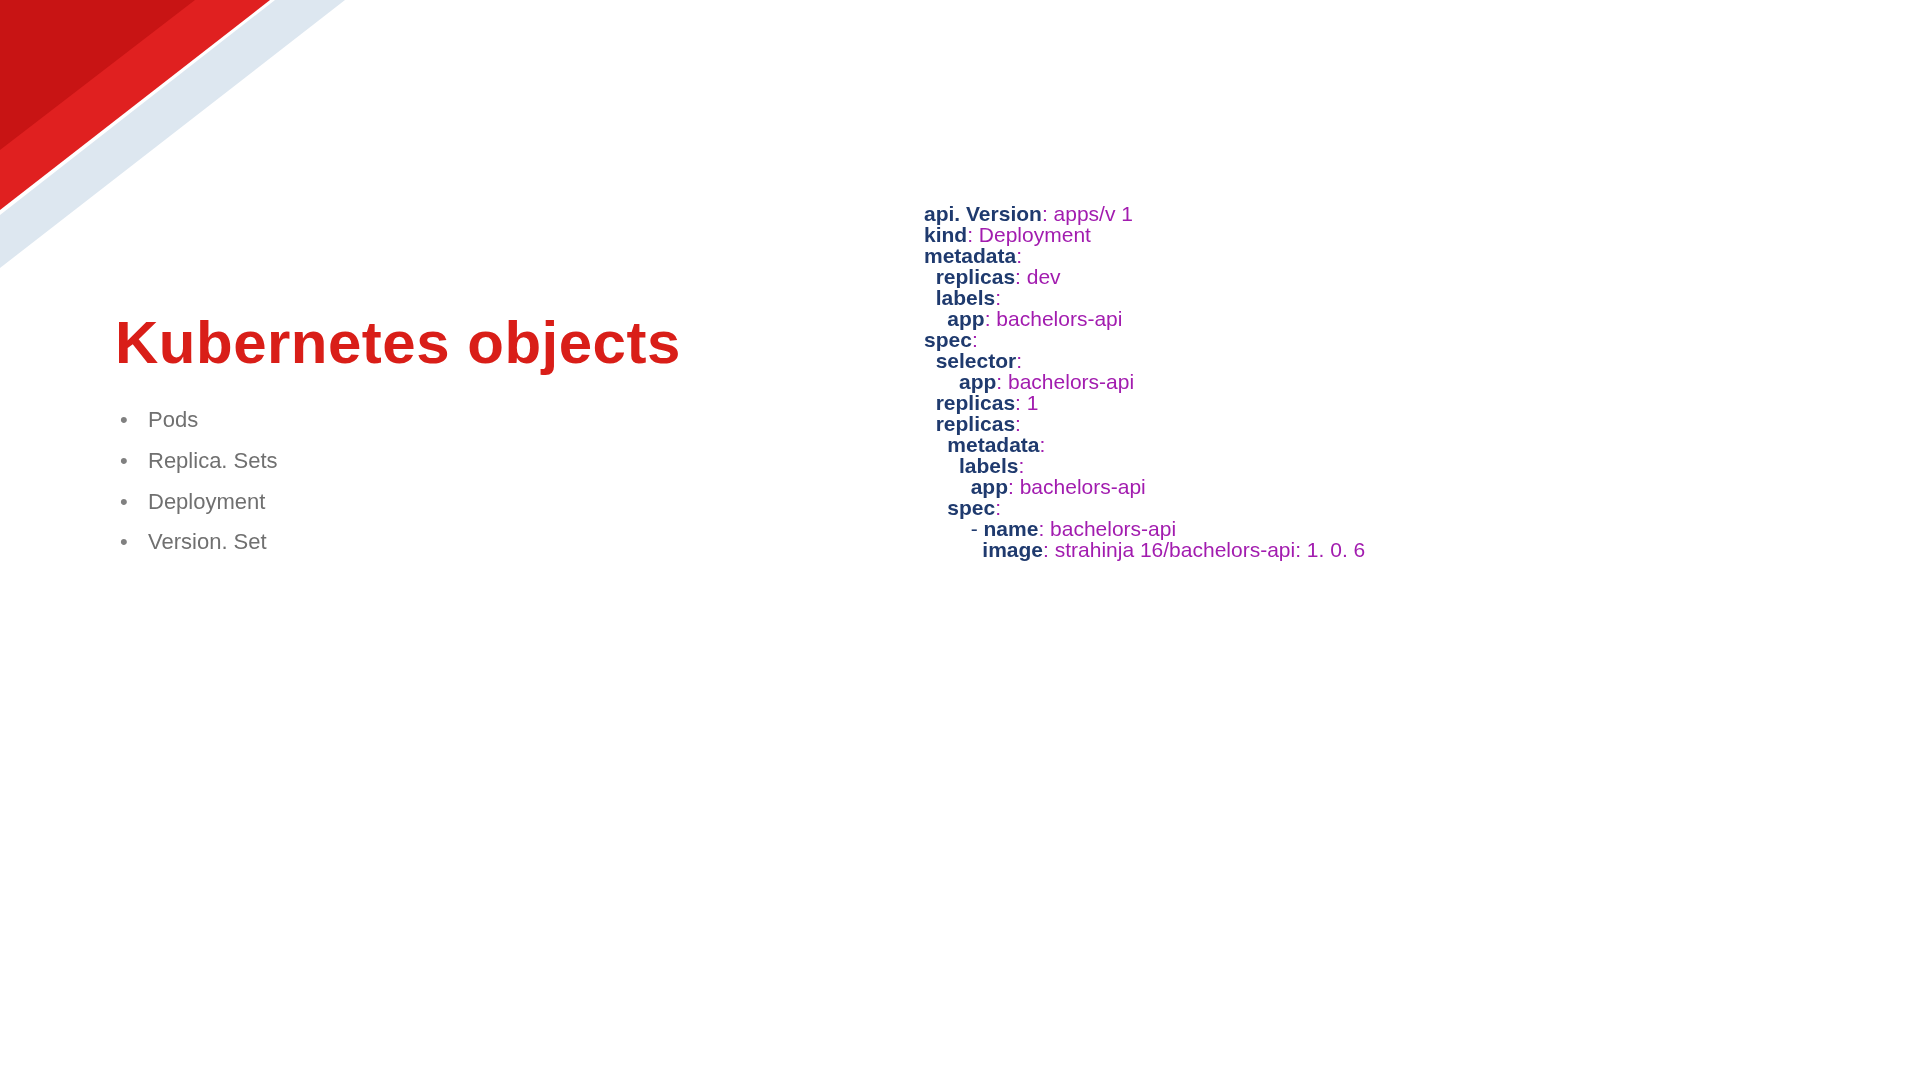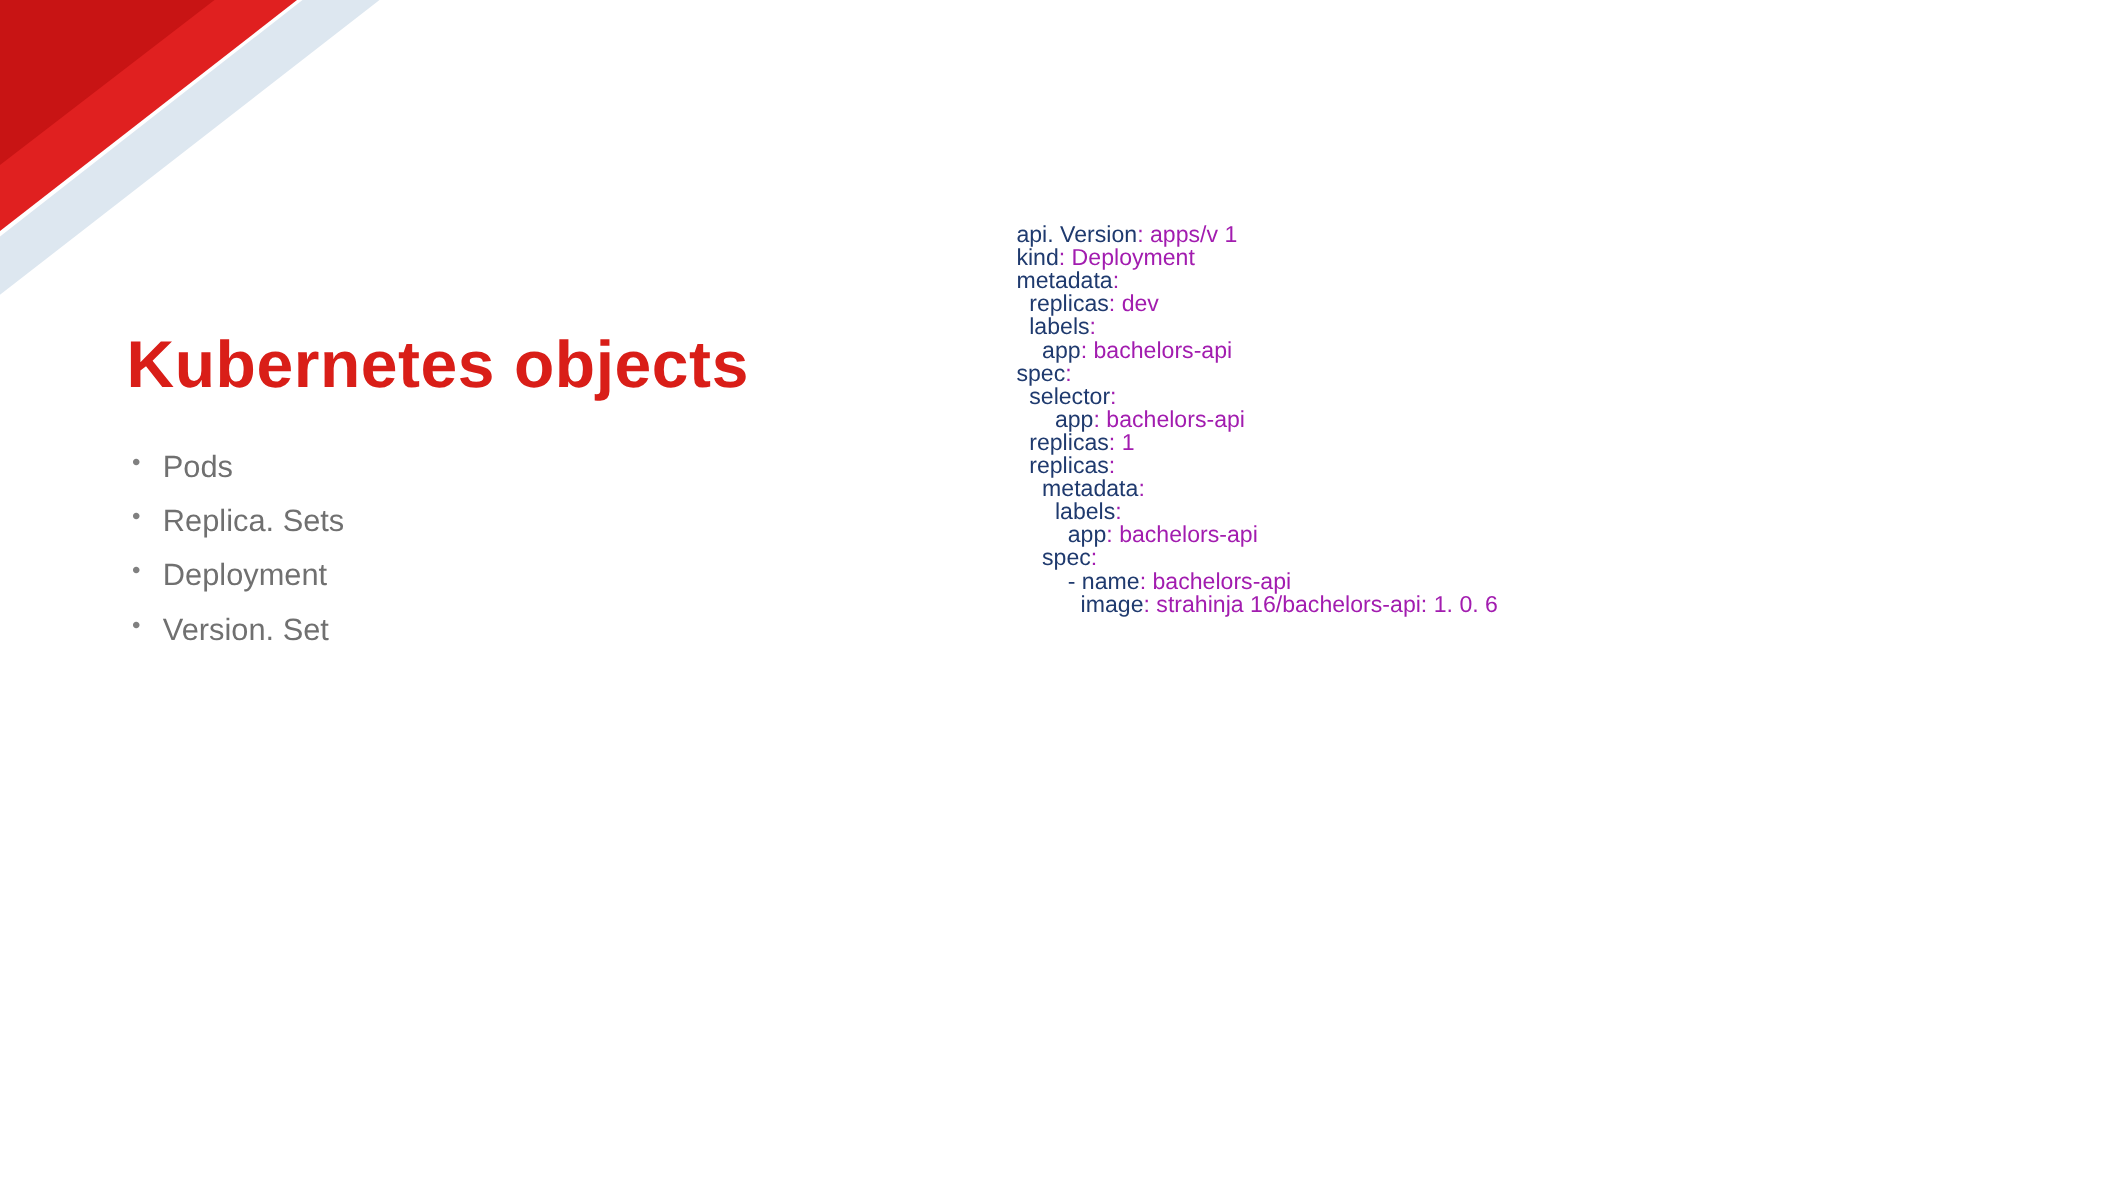--- a/index.html
+++ b/index.html
@@ -15,35 +15,35 @@
       position: absolute;
       top: 0;
       left: 0;
       width: 400px;
       height: 400px;
       pointer-events: none;
     }
     .slide-title {
       position: absolute;
       left: 115px;
-      top: 297px;
+      top: 308px;
       font-size: 60px;
       font-weight: bold;
       color: #d91e18;
       letter-spacing: 0.5px;
       text-align: right;
     }
     .bullet-list {
       position: absolute;
       left: 120px;
       top: 405px;
       list-style: none;
     }
     .bullet-list li {
-      font-size: 28px;
+      font-size: 22px;
       color: #707070;
       line-height: 1.4;
       margin-bottom: 10px;
       padding-left: 28px;
       position: relative;
     }
     .bullet-list li::before {
       content: "•";
       position: absolute;
       left: 0;
@@ -54,21 +54,21 @@
     .yaml-block {
       position: absolute;
       left: 924px;
       top: 203px;
       font-family: Arial, Helvetica, sans-serif;
       font-size: 21px;
       line-height: 1.0;
       color: #1f3a6e;
     }
     .yaml-line { white-space: pre; }
-    .k { font-weight: normal; color: #1f3a6e; }
+    .k { font-weight: bold; color: #1f3a6e; }
     .v { font-weight: normal; color: #a21caf; }
     .d { font-weight: normal; color: #1f3a6e; }
   </style>
 </head>
 <body>
 
 <svg class="corner-decoration" viewBox="0 0 400 400">
   <polygon points="0,0 270,0 0,210" fill="#e02020"></polygon>
   <polygon points="0,0 195,0 0,150" fill="#c81414"></polygon>
   <polygon points="275,0 345,0 0,268 0,215" fill="#dde7f0"></polygon>

